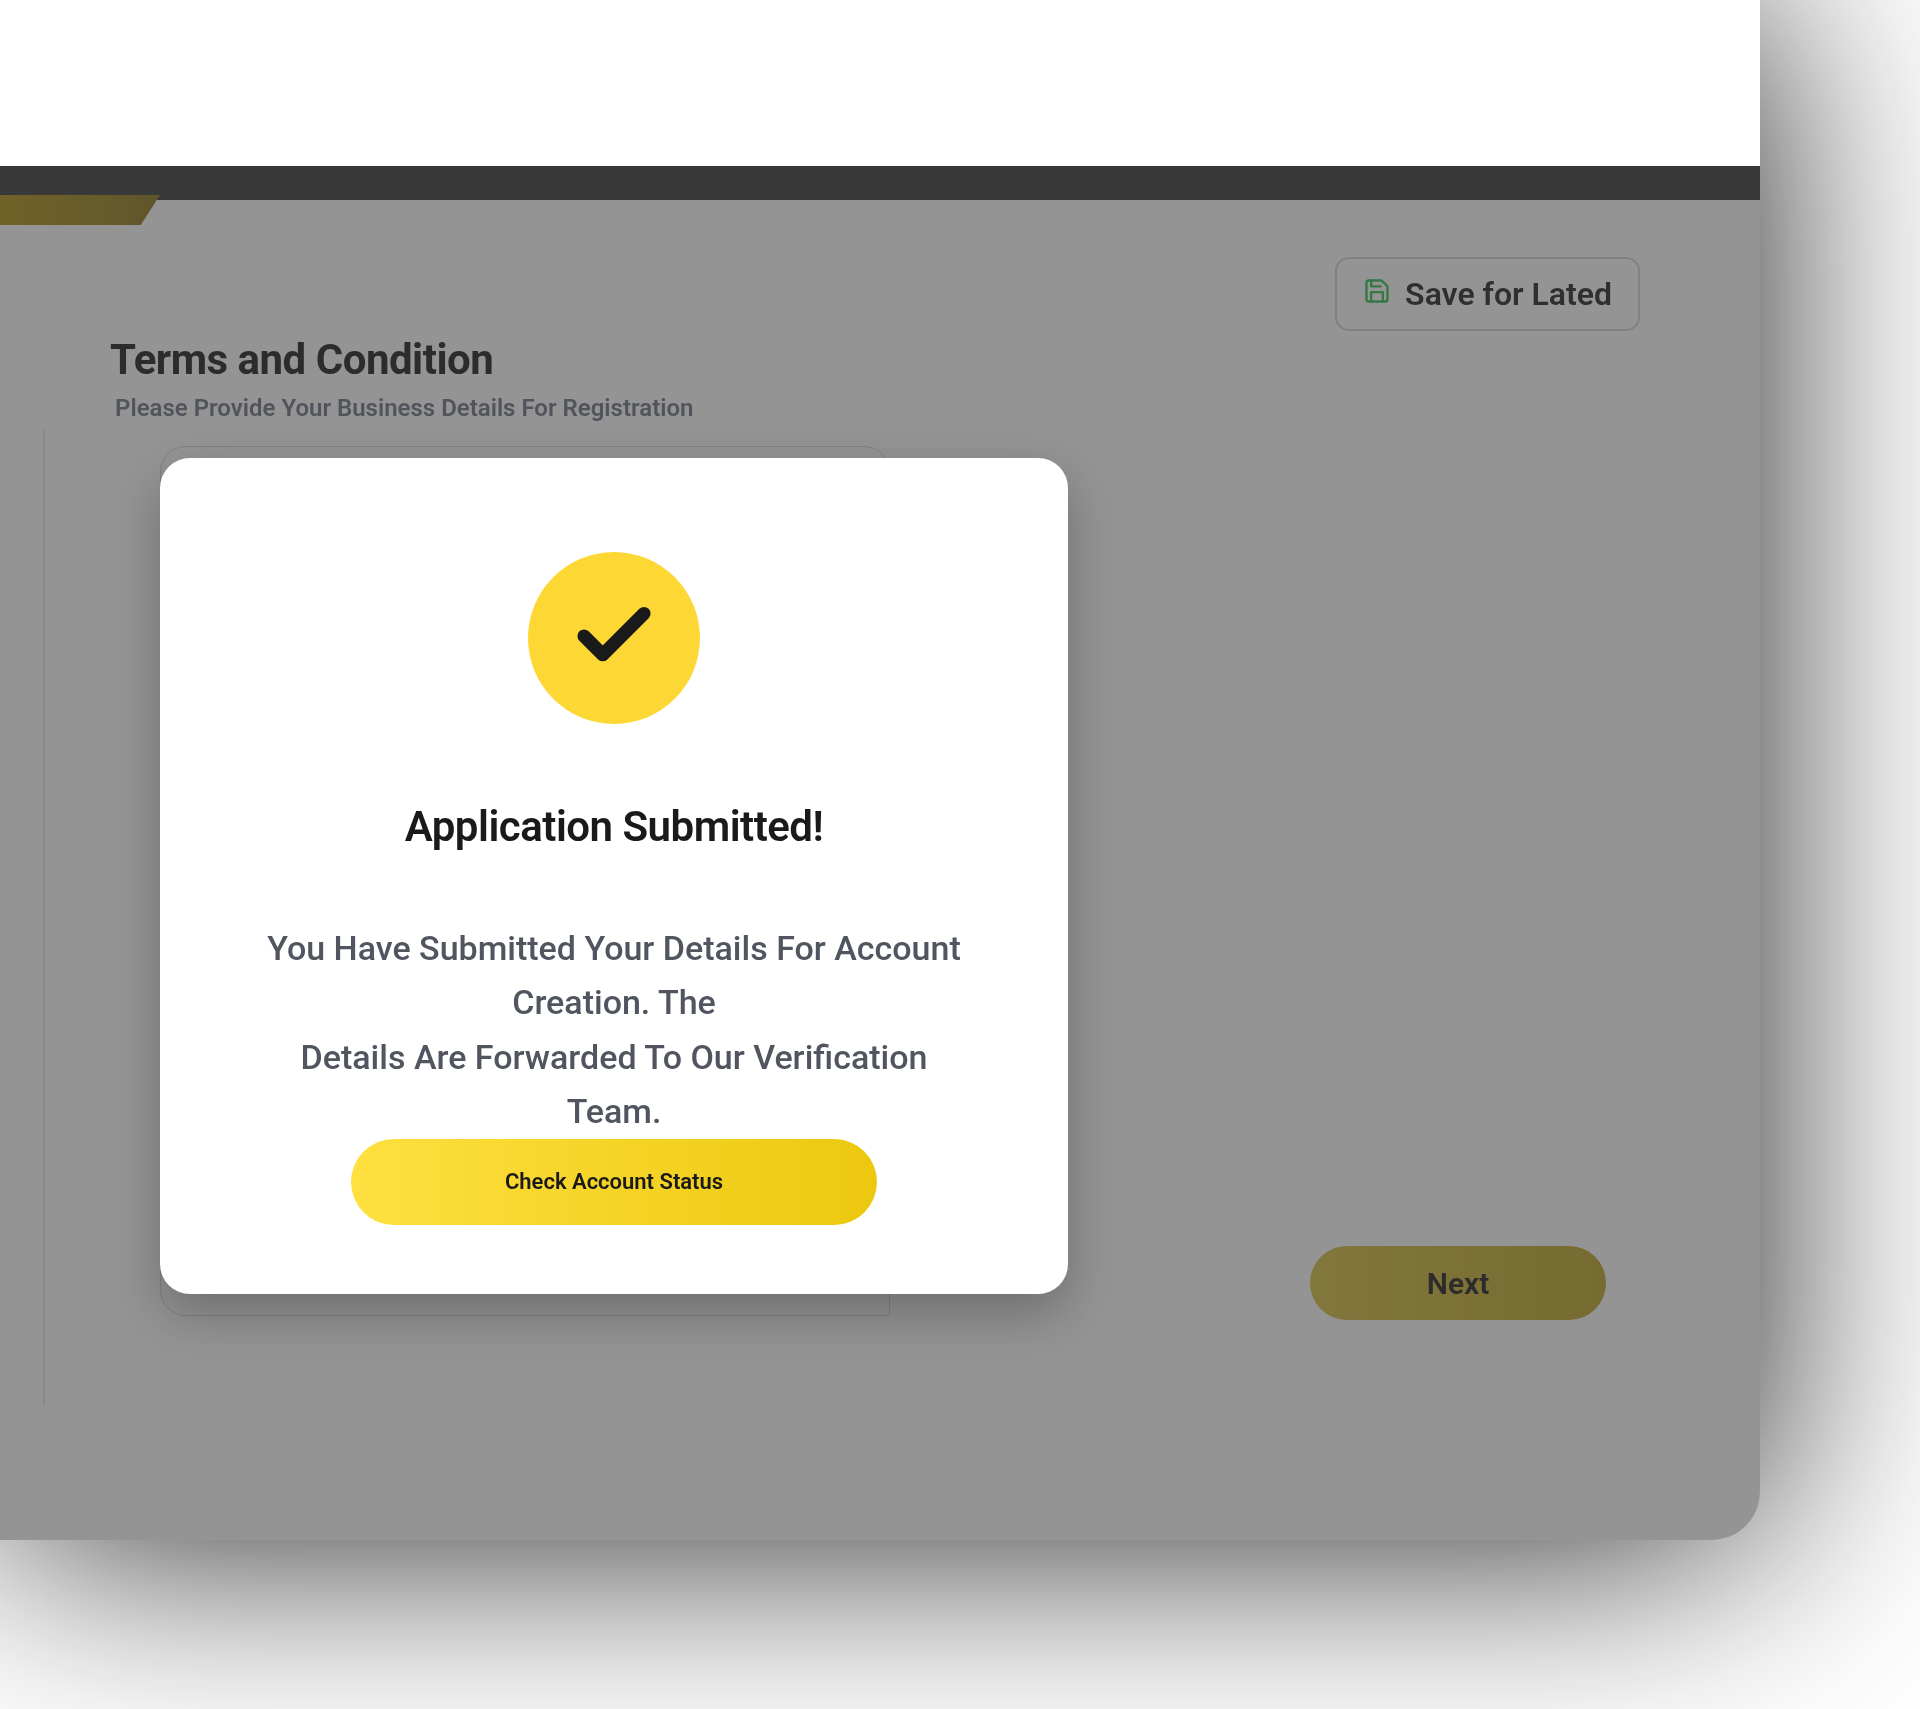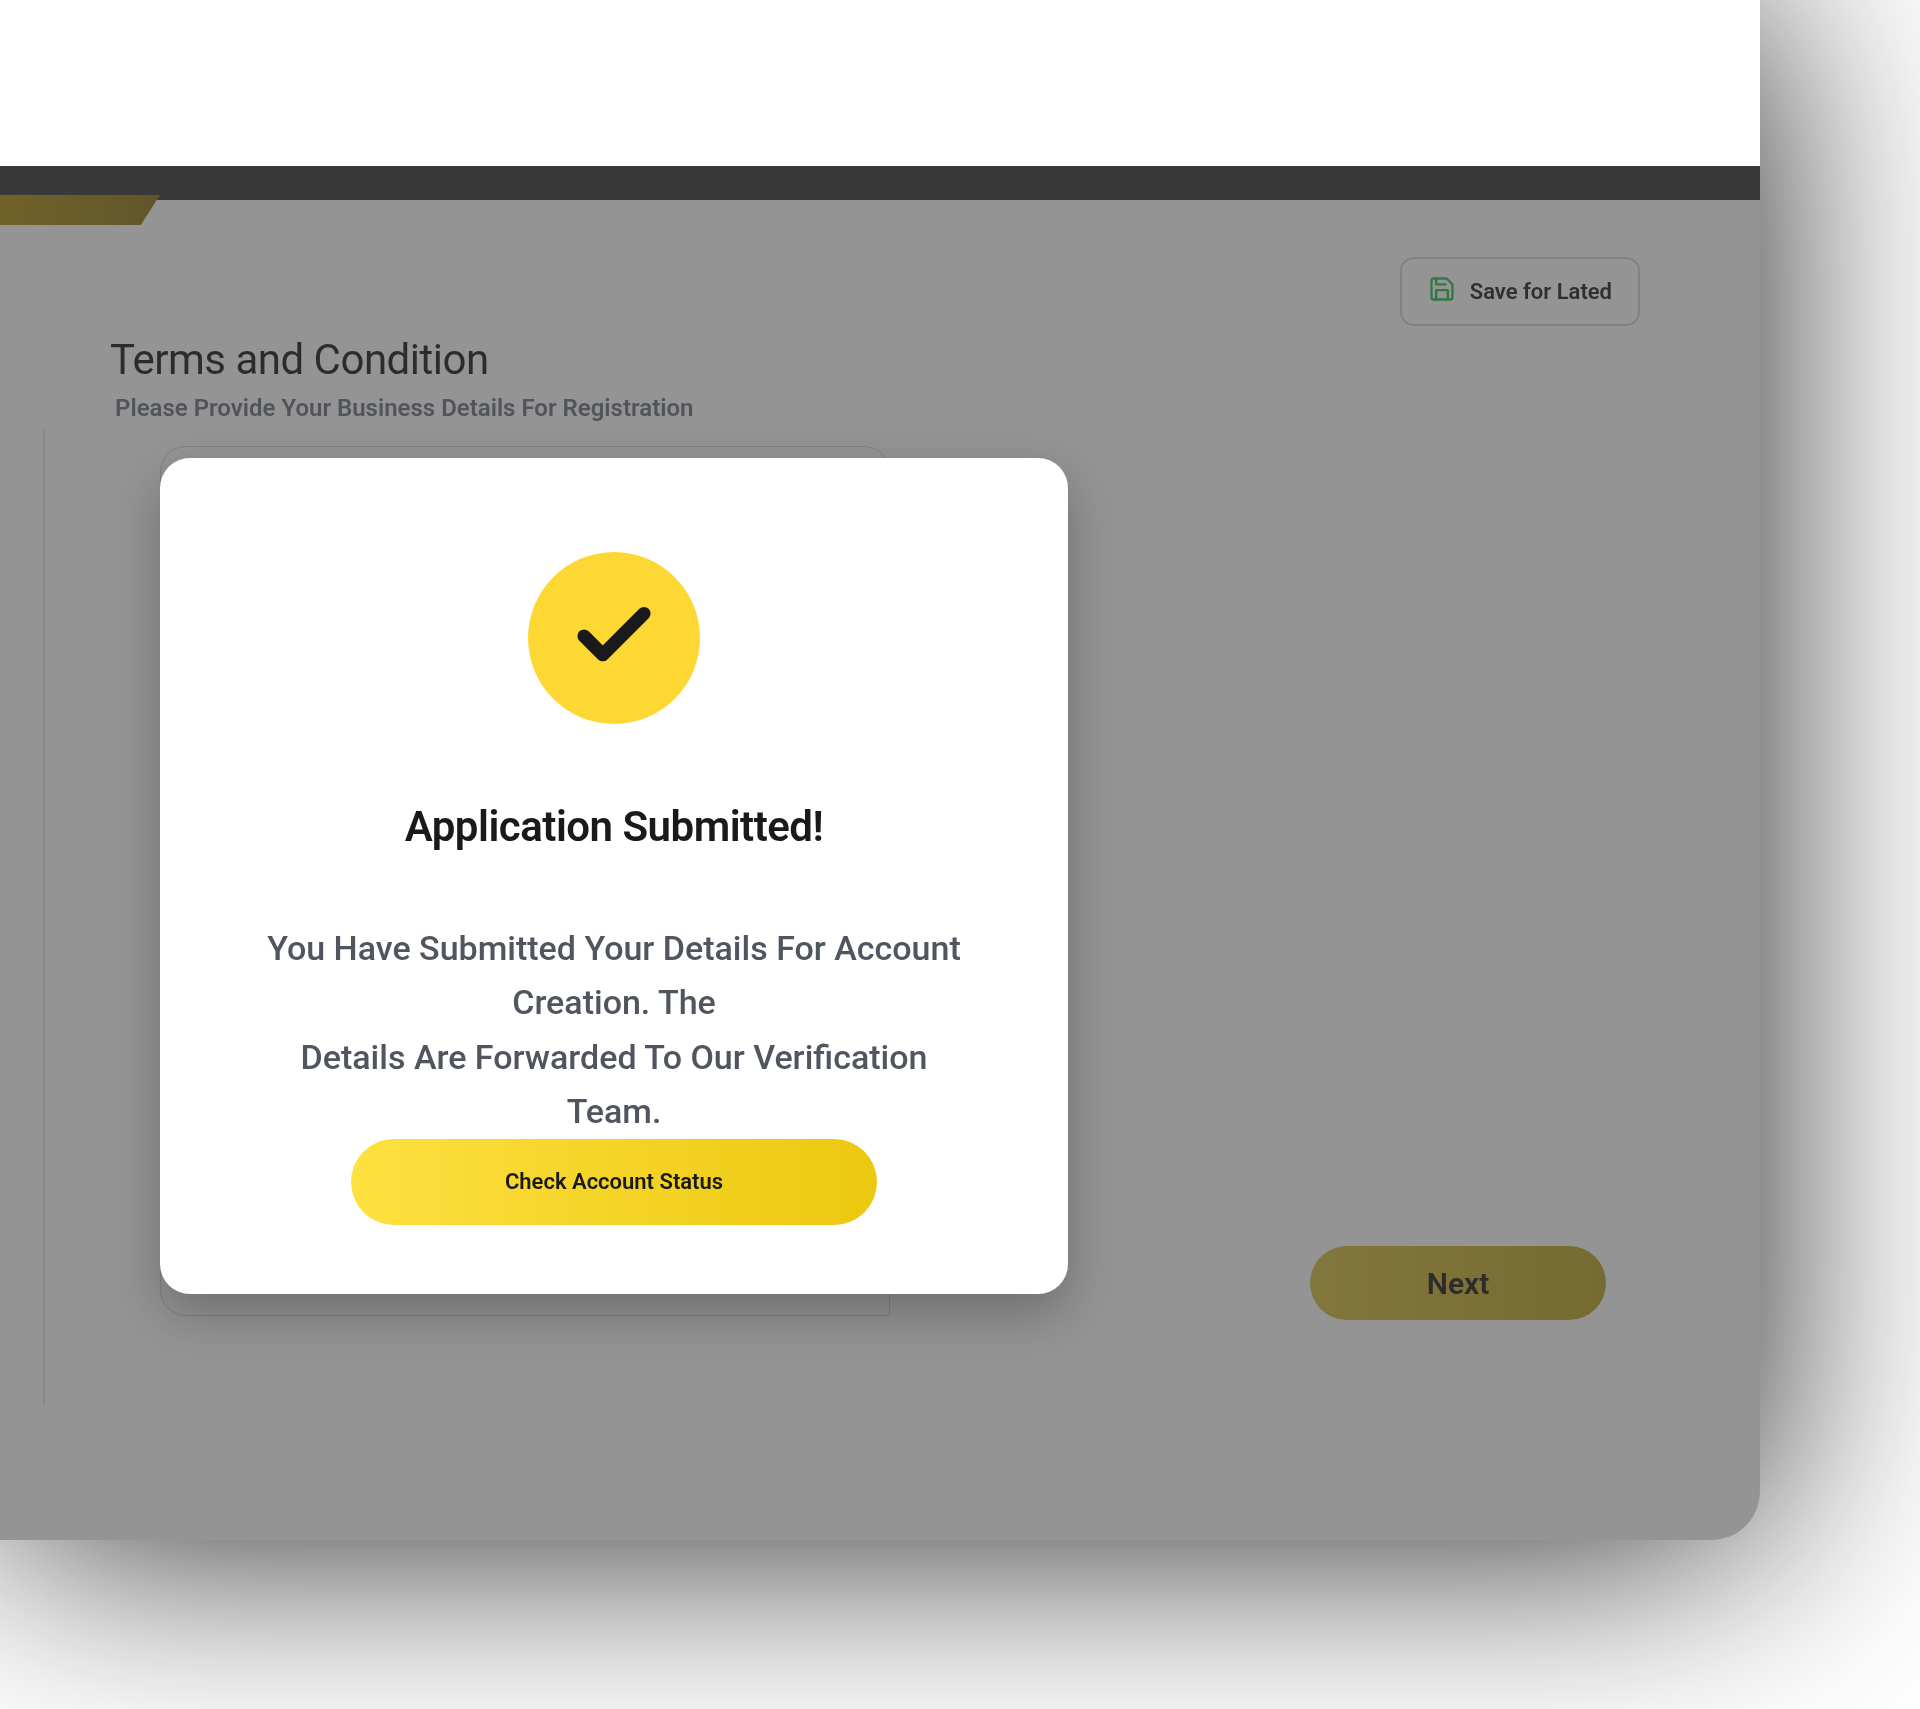--- a/index.html
+++ b/index.html
@@ -56,21 +56,21 @@
     }
     
     .action-btn {
       display: flex;
       align-items: center;
       gap: 14px;
       padding: 16px 26px;
       background: #ffffff;
       border: 2px solid #d1d5db;
       border-radius: 14px;
-      font-size: 22px;
+      font-size: 32px;
       font-weight: 600;
       color: #1f1f1f;
       cursor: pointer;
       font-family: inherit;
     }
     
     .icon-save {
       width: 28px;
       height: 28px;
     }
@@ -78,21 +78,21 @@
     .icon-exit {
       width: 28px;
       height: 28px;
     }
     
     .page-title {
       position: absolute;
       top: 335px;
       left: 110px;
       font-size: 42px;
-      font-weight: 400;
+      font-weight: 700;
       letter-spacing: -0.5px;
       color: #1a1a1a;
     }
     
     .page-subtitle {
       position: absolute;
       top: 394px;
       left: 115px;
       font-size: 24px;
       font-weight: 600;

